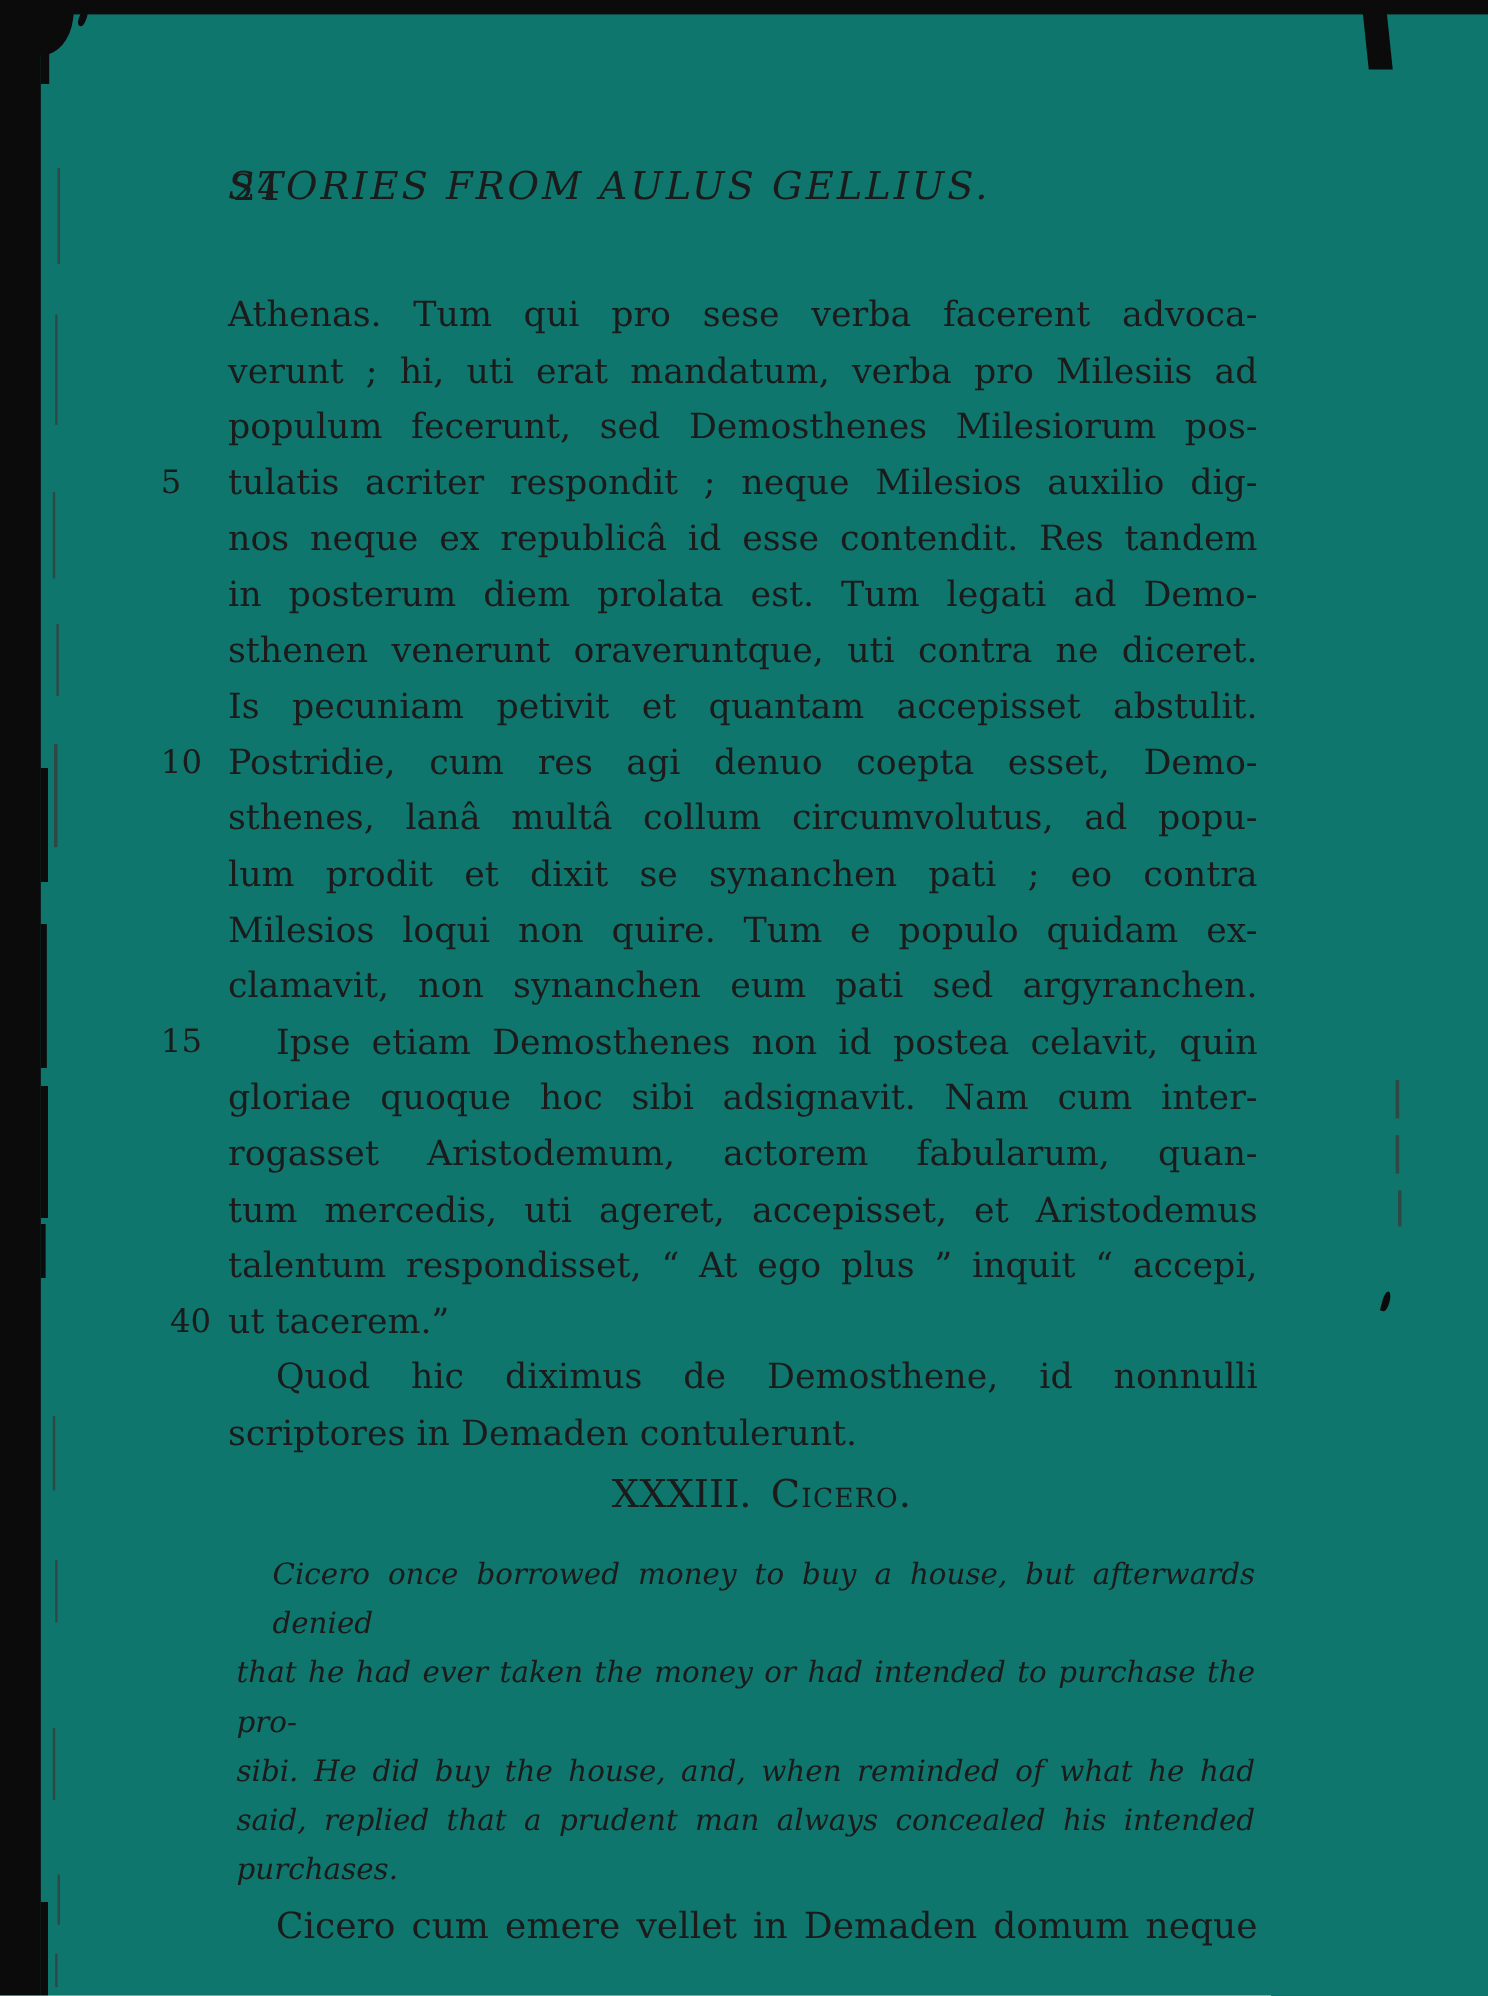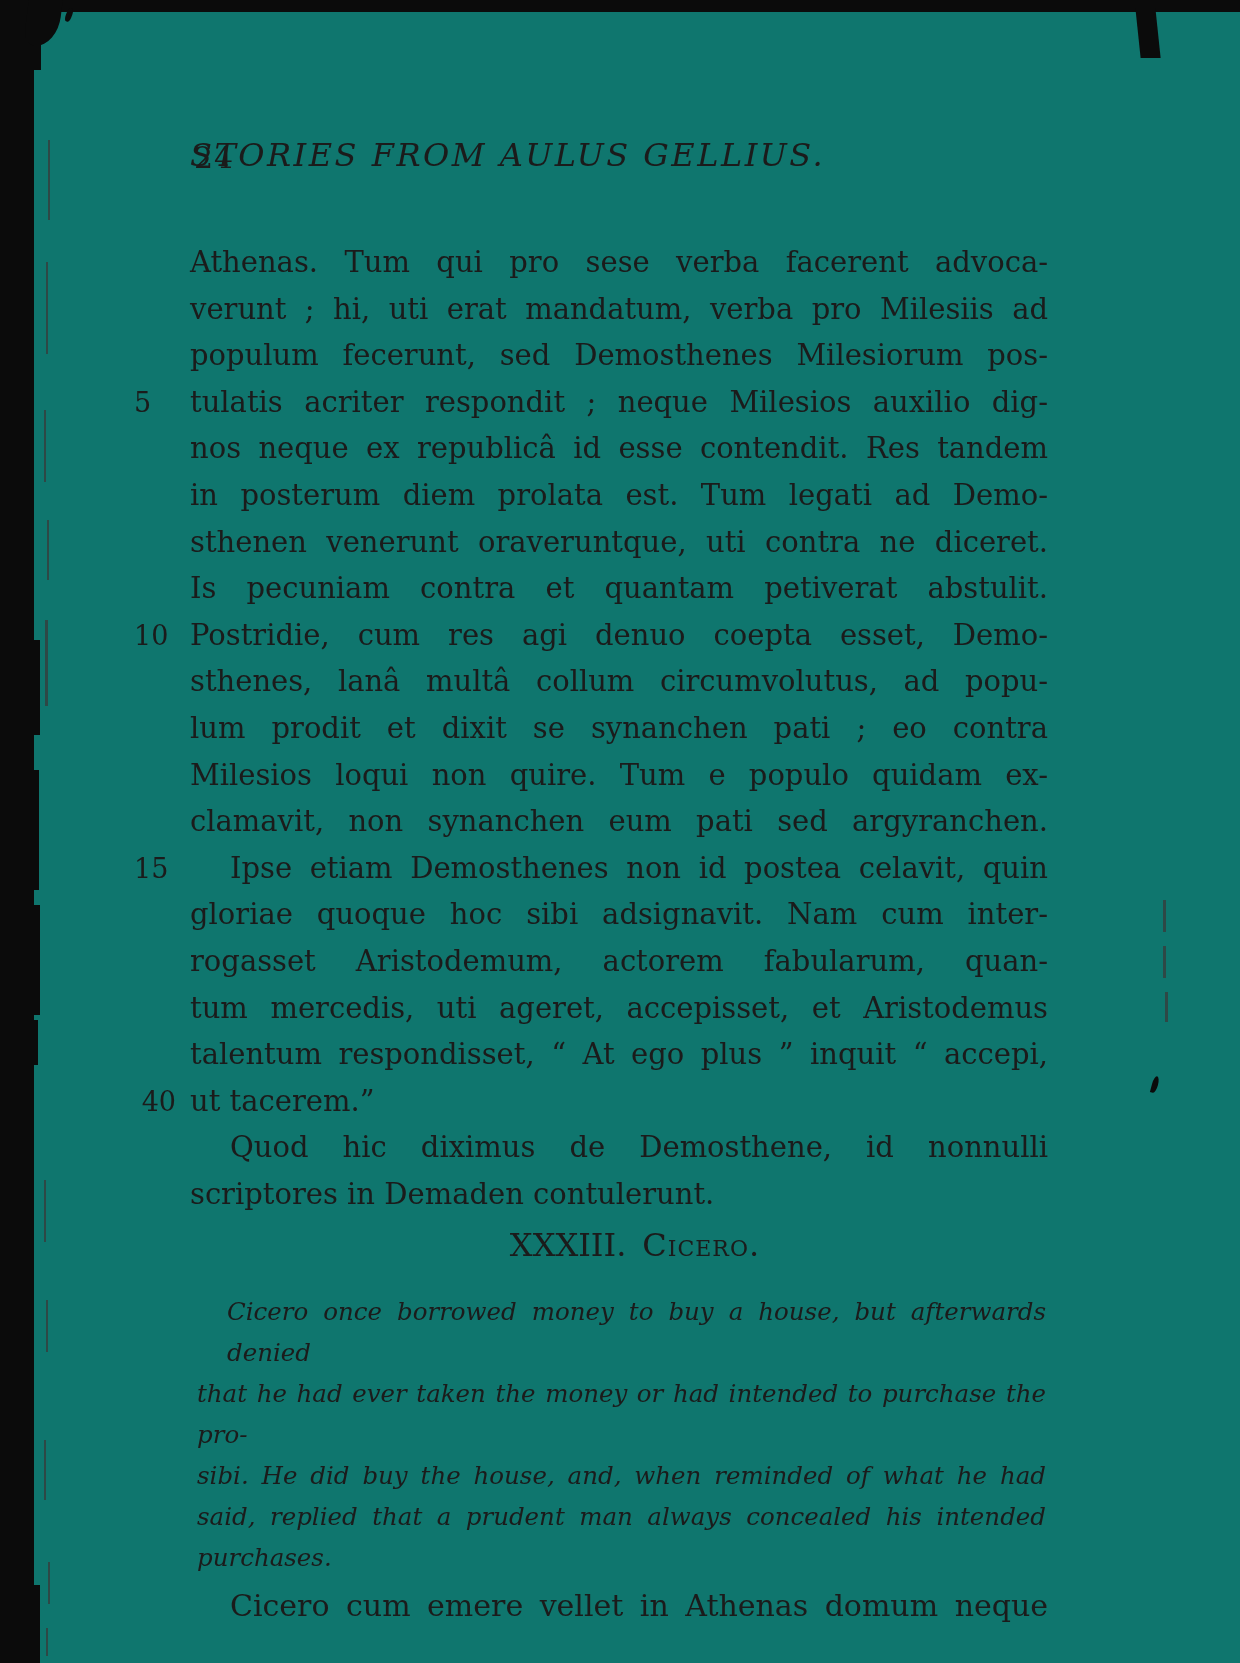--- a/index.html
+++ b/index.html
@@ -101,21 +101,21 @@
   </div>
 
   <div class="passage">
       <div class="line just"><span>Athenas.  Tum qui pro sese verba facerent advoca-</span></div>
       <div class="line just"><span>verunt ; hi, uti erat mandatum, verba pro Milesiis ad</span></div>
       <div class="line just"><span>populum fecerunt, sed Demosthenes Milesiorum pos-</span></div>
       <div class="line just"><span class="lnum">5</span><span>tulatis acriter respondit ; neque Milesios auxilio dig-</span></div>
       <div class="line just"><span>nos neque ex republicâ id esse contendit.  Res tandem</span></div>
       <div class="line just"><span>in posterum diem prolata est.  Tum legati ad Demo-</span></div>
       <div class="line just"><span>sthenen venerunt oraveruntque, uti contra ne diceret.</span></div>
-      <div class="line just"><span>Is pecuniam contra et quantam petiverat abstulit.</span></div>
+      <div class="line just"><span>Is pecuniam petivit et quantam accepisset abstulit.</span></div>
       <div class="line just"><span class="lnum">10</span><span>Postridie, cum res agi denuo coepta esset, Demo-</span></div>
       <div class="line just"><span>sthenes, lanâ multâ collum circumvolutus, ad popu-</span></div>
       <div class="line just"><span>lum prodit et dixit se synanchen pati ; eo contra</span></div>
       <div class="line just"><span>Milesios loqui non quire.  Tum e populo quidam ex-</span></div>
       <div class="line just"><span>clamavit, non synanchen eum pati sed argyranchen.</span></div>
       <div class="line just ind"><span class="lnum">15</span><span>Ipse etiam Demosthenes non id postea celavit, quin</span></div>
       <div class="line just"><span>gloriae quoque hoc sibi adsignavit.  Nam cum inter-</span></div>
       <div class="line just"><span>rogasset Aristodemum, actorem fabularum, quan-</span></div>
       <div class="line just"><span>tum mercedis, uti ageret, accepisset, et Aristodemus</span></div>
       <div class="line just"><span>talentum respondisset, “ At ego plus ” inquit “ accepi,</span></div>
@@ -130,16 +130,16 @@
 
   <div class="summary">
       <div class="line just ind"><span>Cicero once borrowed money to buy a house, but afterwards denied</span></div>
       <div class="line just"><span>that he had ever taken the money or had intended to purchase the pro-</span></div>
       <div class="line just"><span>sibi.  He did buy the house, and, when reminded of what he had</span></div>
       <div class="line just"><span>said, replied that a prudent man always concealed his intended</span></div>
       <div class="line"><span>purchases.</span></div>
     </div>
 
   <div class="continuation">
-      <div class="line just ind"><span>Cicero cum emere vellet in Athenas domum neque</span></div>
+      <div class="line just ind"><span>Cicero cum emere vellet in Demaden domum neque</span></div>
     </div>
 
 </div>
 
 </body></html>

